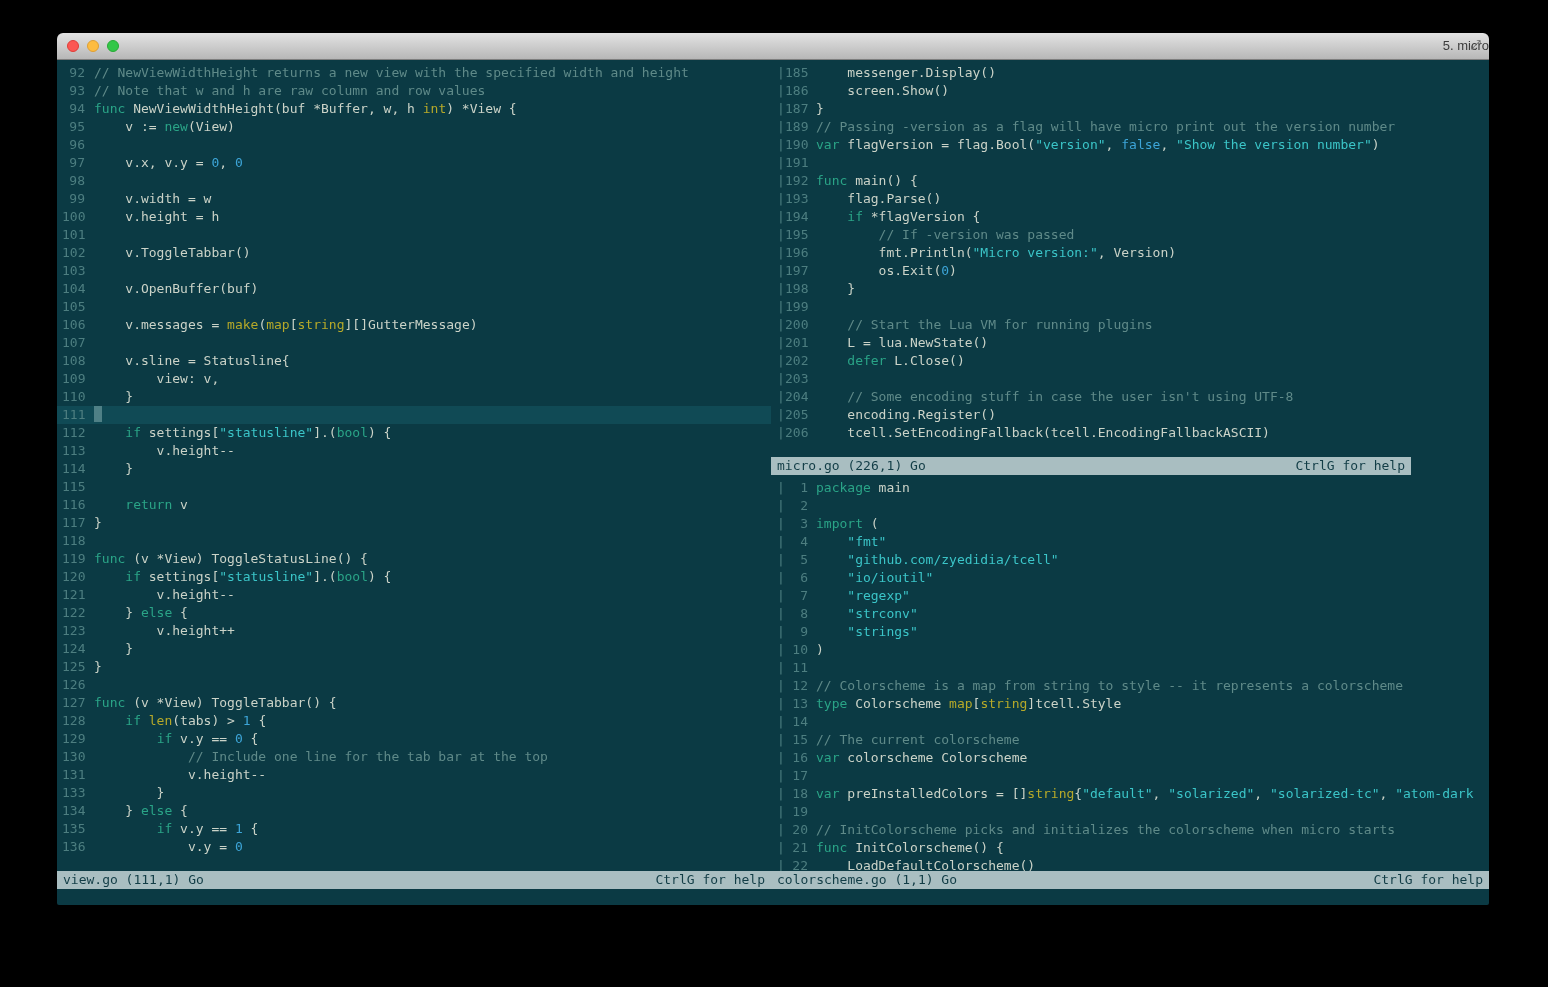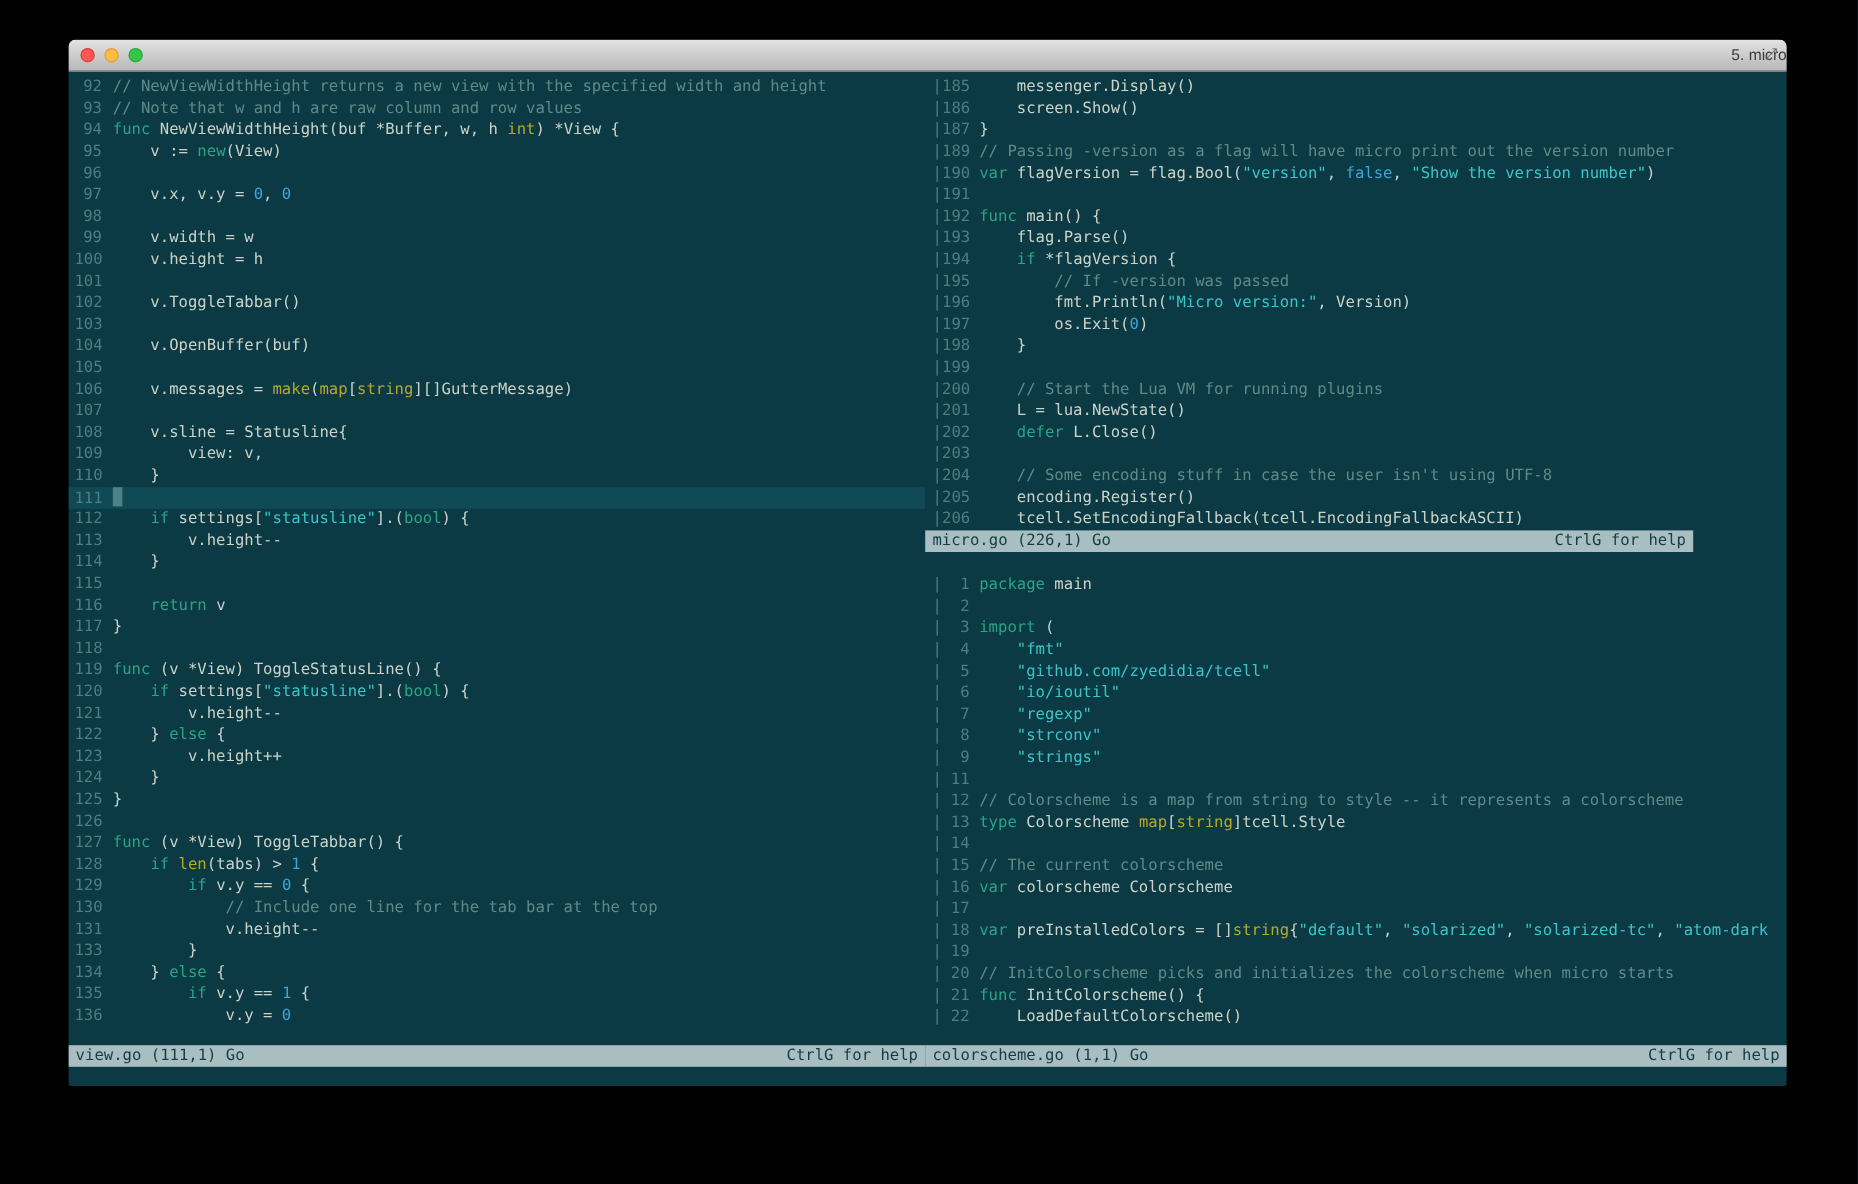--- a/index.html
+++ b/index.html
@@ -55,21 +55,21 @@
   .tk-s { color:var(--string); }
   .tk-n { color:var(--constant); }
   .tk-y { color:var(--type); }
   .statusbar {
     position:absolute; height:18px; line-height:18px; font-size:13px;
     background:var(--statusbar_bg); color:var(--statusbar_fg);
     display:flex; justify-content:space-between; padding:0 6px;
     box-sizing:border-box; white-space:pre;
   }
   .sb-left-bottom  { left:0;     top:811px; width:714px; }
-  .sb-right-top    { left:714px; top:382px; width:640px; }
+  .sb-right-top    { left:714px; top:397px; width:640px; }
   .sb-right-bottom { left:714px; top:811px; width:718px; }
 </style>
 </head>
 <body>
 
 <div class="window">
   <div class="titlebar">
     <div class="traffic">
       <div class="light close"></div>
       <div class="light min"></div>
@@ -159,20 +159,21 @@
     <div class="pane pane-rbottom">
         <div class="row"><span class="pipe">|</span><span class="ln">1</span><span class="tk-k">package</span><span class="tk-d"> main</span></div>
         <div class="row"><span class="pipe">|</span><span class="ln">2</span></div>
         <div class="row"><span class="pipe">|</span><span class="ln">3</span><span class="tk-k">import</span><span class="tk-d"> (</span></div>
         <div class="row"><span class="pipe">|</span><span class="ln">4</span><span class="tk-d">    </span><span class="tk-s">"fmt"</span></div>
         <div class="row"><span class="pipe">|</span><span class="ln">5</span><span class="tk-d">    </span><span class="tk-s">"github.com/zyedidia/tcell"</span></div>
         <div class="row"><span class="pipe">|</span><span class="ln">6</span><span class="tk-d">    </span><span class="tk-s">"io/ioutil"</span></div>
         <div class="row"><span class="pipe">|</span><span class="ln">7</span><span class="tk-d">    </span><span class="tk-s">"regexp"</span></div>
         <div class="row"><span class="pipe">|</span><span class="ln">8</span><span class="tk-d">    </span><span class="tk-s">"strconv"</span></div>
         <div class="row"><span class="pipe">|</span><span class="ln">9</span><span class="tk-d">    </span><span class="tk-s">"strings"</span></div>
+        <div class="row"><span class="pipe">|</span><span class="ln">10</span><span class="tk-d">)</span></div>
         <div class="row"><span class="pipe">|</span><span class="ln">11</span></div>
         <div class="row"><span class="pipe">|</span><span class="ln">12</span><span class="tk-c">// Colorscheme is a map from string to style -- it represents a colorscheme</span></div>
         <div class="row"><span class="pipe">|</span><span class="ln">13</span><span class="tk-k">type</span><span class="tk-d"> Colorscheme </span><span class="tk-y">map</span><span class="tk-d">[</span><span class="tk-y">string</span><span class="tk-d">]tcell.Style</span></div>
         <div class="row"><span class="pipe">|</span><span class="ln">14</span></div>
         <div class="row"><span class="pipe">|</span><span class="ln">15</span><span class="tk-c">// The current colorscheme</span></div>
         <div class="row"><span class="pipe">|</span><span class="ln">16</span><span class="tk-k">var</span><span class="tk-d"> colorscheme Colorscheme</span></div>
         <div class="row"><span class="pipe">|</span><span class="ln">17</span></div>
         <div class="row"><span class="pipe">|</span><span class="ln">18</span><span class="tk-k">var</span><span class="tk-d"> preInstalledColors = []</span><span class="tk-y">string</span><span class="tk-d">{</span><span class="tk-s">"default"</span><span class="tk-d">, </span><span class="tk-s">"solarized"</span><span class="tk-d">, </span><span class="tk-s">"solarized-tc"</span><span class="tk-d">, </span><span class="tk-s">"atom-dark</span></div>
         <div class="row"><span class="pipe">|</span><span class="ln">19</span></div>
         <div class="row"><span class="pipe">|</span><span class="ln">20</span><span class="tk-c">// InitColorscheme picks and initializes the colorscheme when micro starts</span></div>

